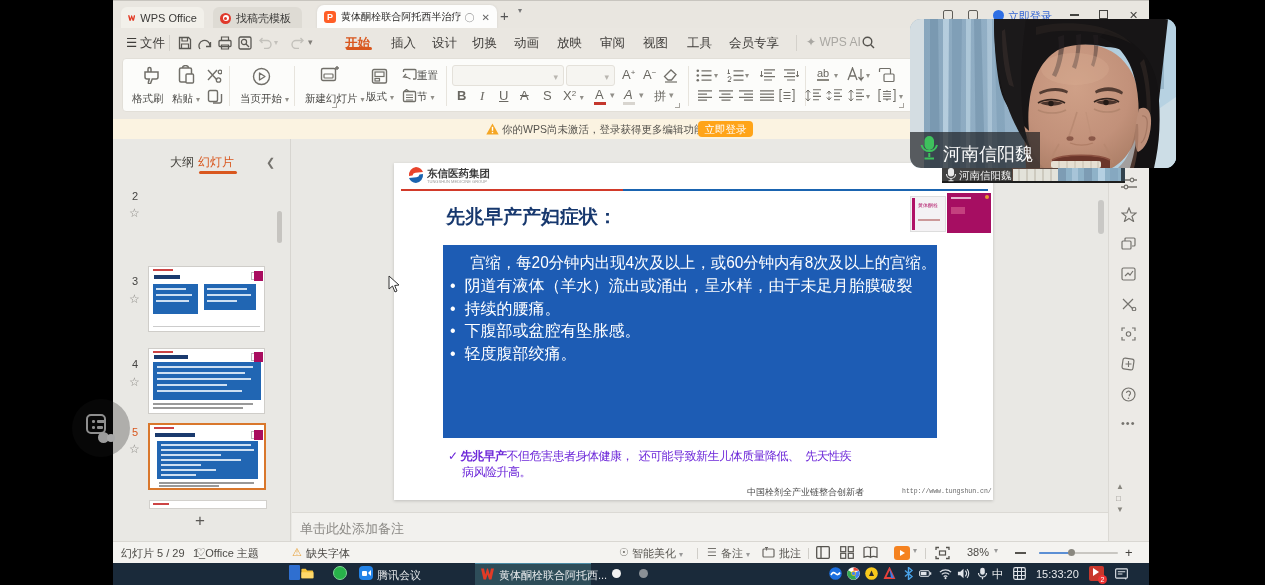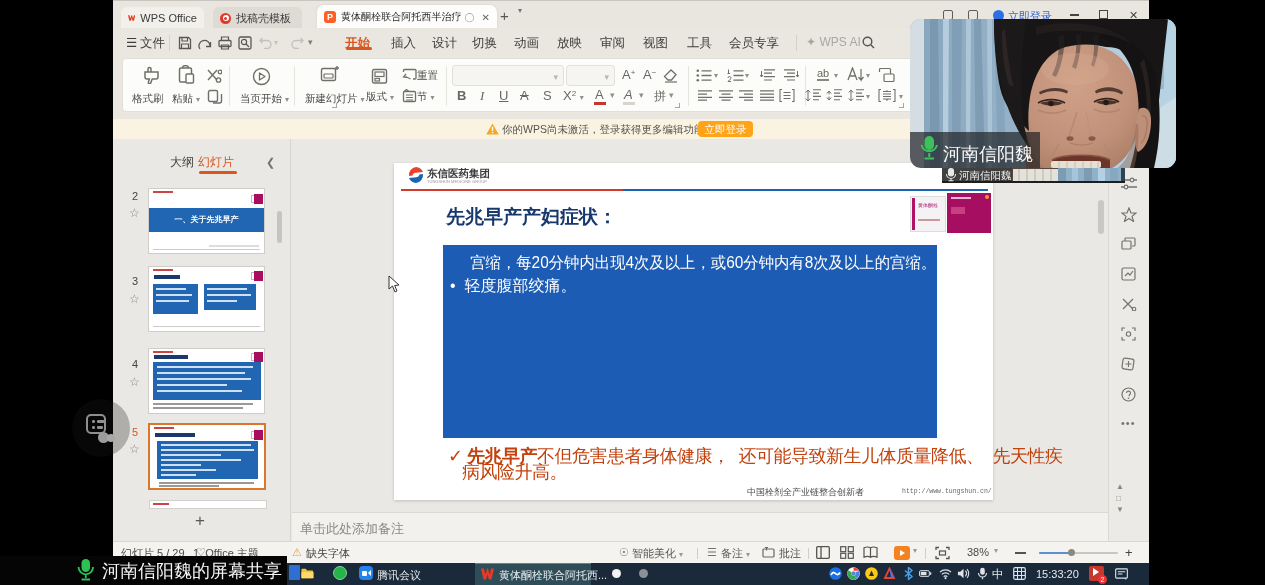--- a/index.html
+++ b/index.html
@@ -276,28 +276,20 @@
       <div class="abs" style="left:86px;top:32px;width:38px;height:2.5px;background:#d9571e;border-radius:2px"></div>
       <div class="abs" style="left:153px;top:17px;font-size:11px;color:#75736e">❮</div>
       <div class="tnum" style="top:51px">2</div>
       <div class="tstar" style="top:67px">☆</div>
       <div class="tnum" style="top:136px">3</div>
       <div class="tstar" style="top:153px">☆</div>
       <div class="tnum" style="top:219px">4</div>
       <div class="tstar" style="top:236px">☆</div>
       <div class="tnum" style="top:287px;color:#d9571e">5</div>
       <div class="tstar" style="top:303px">☆</div>
-      <div class="thumb" style="top:49px">
-        <div class="abs" style="left:4px;top:2px;width:20px;height:2px;background:#c44"></div>
-        <div class="abs" style="right:5px;top:6px;width:8px;height:8px;border:1px solid #bbb"></div>
-        <div class="abs" style="right:1px;top:5px;width:9px;height:10px;background:#a90d5f"></div>
-        <div class="abs" style="left:0;top:19px;width:115px;height:24px;background:#2166b3;color:#fff;font-size:8px;font-weight:bold;text-align:center;line-height:24px">一、关于先兆早产</div>
-        <div class="abs" style="left:4px;bottom:3px;width:107px;height:1px;background:#ccc"></div>
-        <div class="abs" style="left:60px;bottom:6px;width:50px;height:2px;background:#ddd"></div>
-      </div>
       <div class="thumb" style="top:127px">
         <div class="abs" style="left:4px;top:2px;width:20px;height:2px;background:#c44"></div>
         <div class="abs" style="left:5px;top:8px;width:26px;height:4px;background:#1a3a6e"></div>
         <div class="abs" style="right:5px;top:5px;width:8px;height:8px;border:1px solid #bbb"></div>
         <div class="abs" style="right:1px;top:4px;width:9px;height:10px;background:#a90d5f"></div>
         <div class="abs" style="left:4px;top:17px;width:45px;height:30px;background:#2166b3">
               <div class="abs" style="left:3px;top:4px;width:30px;height:2px;background:#cfe0f2"></div>
               <div class="abs" style="left:3px;top:10px;width:36px;height:2px;background:#cfe0f2"></div>
               <div class="abs" style="left:3px;top:16px;width:33px;height:2px;background:#cfe0f2"></div>
             </div>
@@ -362,23 +354,26 @@
         <div class="abs" style="left:8px;top:9px;font-size:5px;color:#b01366">黄体酮栓</div>
         <div class="abs" style="left:8px;top:26px;width:22px;height:1.5px;background:#c99"></div>
         <div class="abs" style="left:37px;top:0;width:44px;height:40px;background:#a60e62"></div>
         <div class="abs" style="left:41px;top:4px;width:20px;height:1.5px;background:#e7b6d2"></div>
         <div class="abs" style="left:41px;top:14px;width:14px;height:7px;background:#c4407e"></div>
         <div class="abs" style="left:75px;top:2px;width:4px;height:4px;background:#e89a2f;border-radius:50%"></div>
       </div>
       <div id="bluebox" class="abs" style="left:49px;top:82px;width:494px;height:193px;background:#1d5cb4"></div>
       <div class="abs" style="left:56px;top:89px;width:492px;font-size:16px;line-height:22.8px;color:#fff;white-space:nowrap">
         <div style="padding-left:21px;transform:scaleX(0.96);transform-origin:left">宫缩，每20分钟内出现4次及以上，或60分钟内有8次及以上的宫缩。</div>
+        <div>•&nbsp;&nbsp;阴道有液体（羊水）流出或涌出，呈水样，由于未足月胎膜破裂</div>
+        <div>•&nbsp;&nbsp;持续的腰痛。</div>
+        <div>•&nbsp;&nbsp;下腹部或盆腔有坠胀感。</div>
         <div>•&nbsp;&nbsp;轻度腹部绞痛。</div>
       </div>
-      <div class="abs" style="left:54px;top:285px;width:530px;font-size:18px;letter-spacing:-0.5px;line-height:16px;color:#c2410c;white-space:nowrap">✓ <b>先兆早产</b>不但危害患者身体健康，&nbsp; 还可能导致新生儿体质量降低、&nbsp; 先天性疾<br><span style="padding-left:14px">病风险升高。</span></div>
+      <div class="abs" style="left:54px;top:285px;width:530px;font-size:12px;letter-spacing:-0.5px;line-height:16px;color:#6d28d9;white-space:nowrap">✓ <b>先兆早产</b>不但危害患者身体健康，&nbsp; 还可能导致新生儿体质量降低、&nbsp; 先天性疾<br><span style="padding-left:14px">病风险升高。</span></div>
       <div class="abs" style="left:353px;top:323px;font-size:9px;color:#4a4a4a">中国栓剂全产业链整合创新者</div>
       <div class="abs" style="left:508px;top:325px;font-size:6.5px;color:#666;font-family:'Liberation Mono',monospace">http://www.tungshun.cn/</div>
     </div>
     <div class="abs" style="left:985px;top:61px;width:6px;height:34px;background:#c9c8c5;border-radius:3px"></div>
     <div class="abs" style="left:179px;top:373px;width:816px;height:29px;background:#f2f1ee;border-top:1px solid #dbd9d4"></div>
     <div class="abs" style="left:187px;top:381px;font-size:13px;color:#8c8a86">单击此处添加备注</div>
     <svg class="abs" style="left:275px;top:136px" width="13" height="19" viewBox="0 0 13 19">
           <path d="M1 1 L1 14 L4.5 11 L7 17 L9 16 L6.7 10.5 L11 10 Z" fill="#fff" stroke="#333" stroke-width="1"></path>
         </svg>
     <div id="rstrip">
@@ -639,19 +634,12 @@
     <path d="M149 142 v7 M157 142 v7 M165 142 v7 M173 142 v7 M181 142 v7 M188 142 v7" stroke="#c4bbaa" stroke-width="0.9"></path>
     <path d="M142 141 C152 134.5 190 134.5 200 141" fill="none" stroke="#8a5040" stroke-width="1.5"></path>
     <path d="M0 113 H130 V149 H11 A11 11 0 0 1 0 138 Z" fill="rgba(28,30,32,0.68)"></path>
     <g>
           <rect x="14.5" y="117" width="9.5" height="14" rx="4.7" fill="#3ec15d"></rect>
           <path d="M11.5 126 a8 8 0 0 0 15.5 0 M19.3 134 v4 M14.5 139.5 h9.5" fill="none" stroke="#3ec15d" stroke-width="2"></path>
         </g>
     <text x="33" y="141" font-size="18" fill="#fafafa" font-family="Liberation Sans,sans-serif">河南信阳魏</text>
   </svg>
 </div>
-<div id="banner">
-  <svg width="287" height="29" viewBox="0 0 287 29">
-    <rect x="81.5" y="3" width="8.5" height="13" rx="4.2" fill="#2fc054"></rect>
-    <path d="M78.5 11 a7.3 7.3 0 0 0 14.6 0 M85.8 18.5 v3.5 M81.5 23.5 h8.6" fill="none" stroke="#2fc054" stroke-width="1.8"></path>
-    <text x="102" y="21" font-size="18" fill="#f5f5f5" font-family="Liberation Sans,sans-serif">河南信阳魏的屏幕共享</text>
-  </svg>
-</div>
 </div>
 </body></html>

